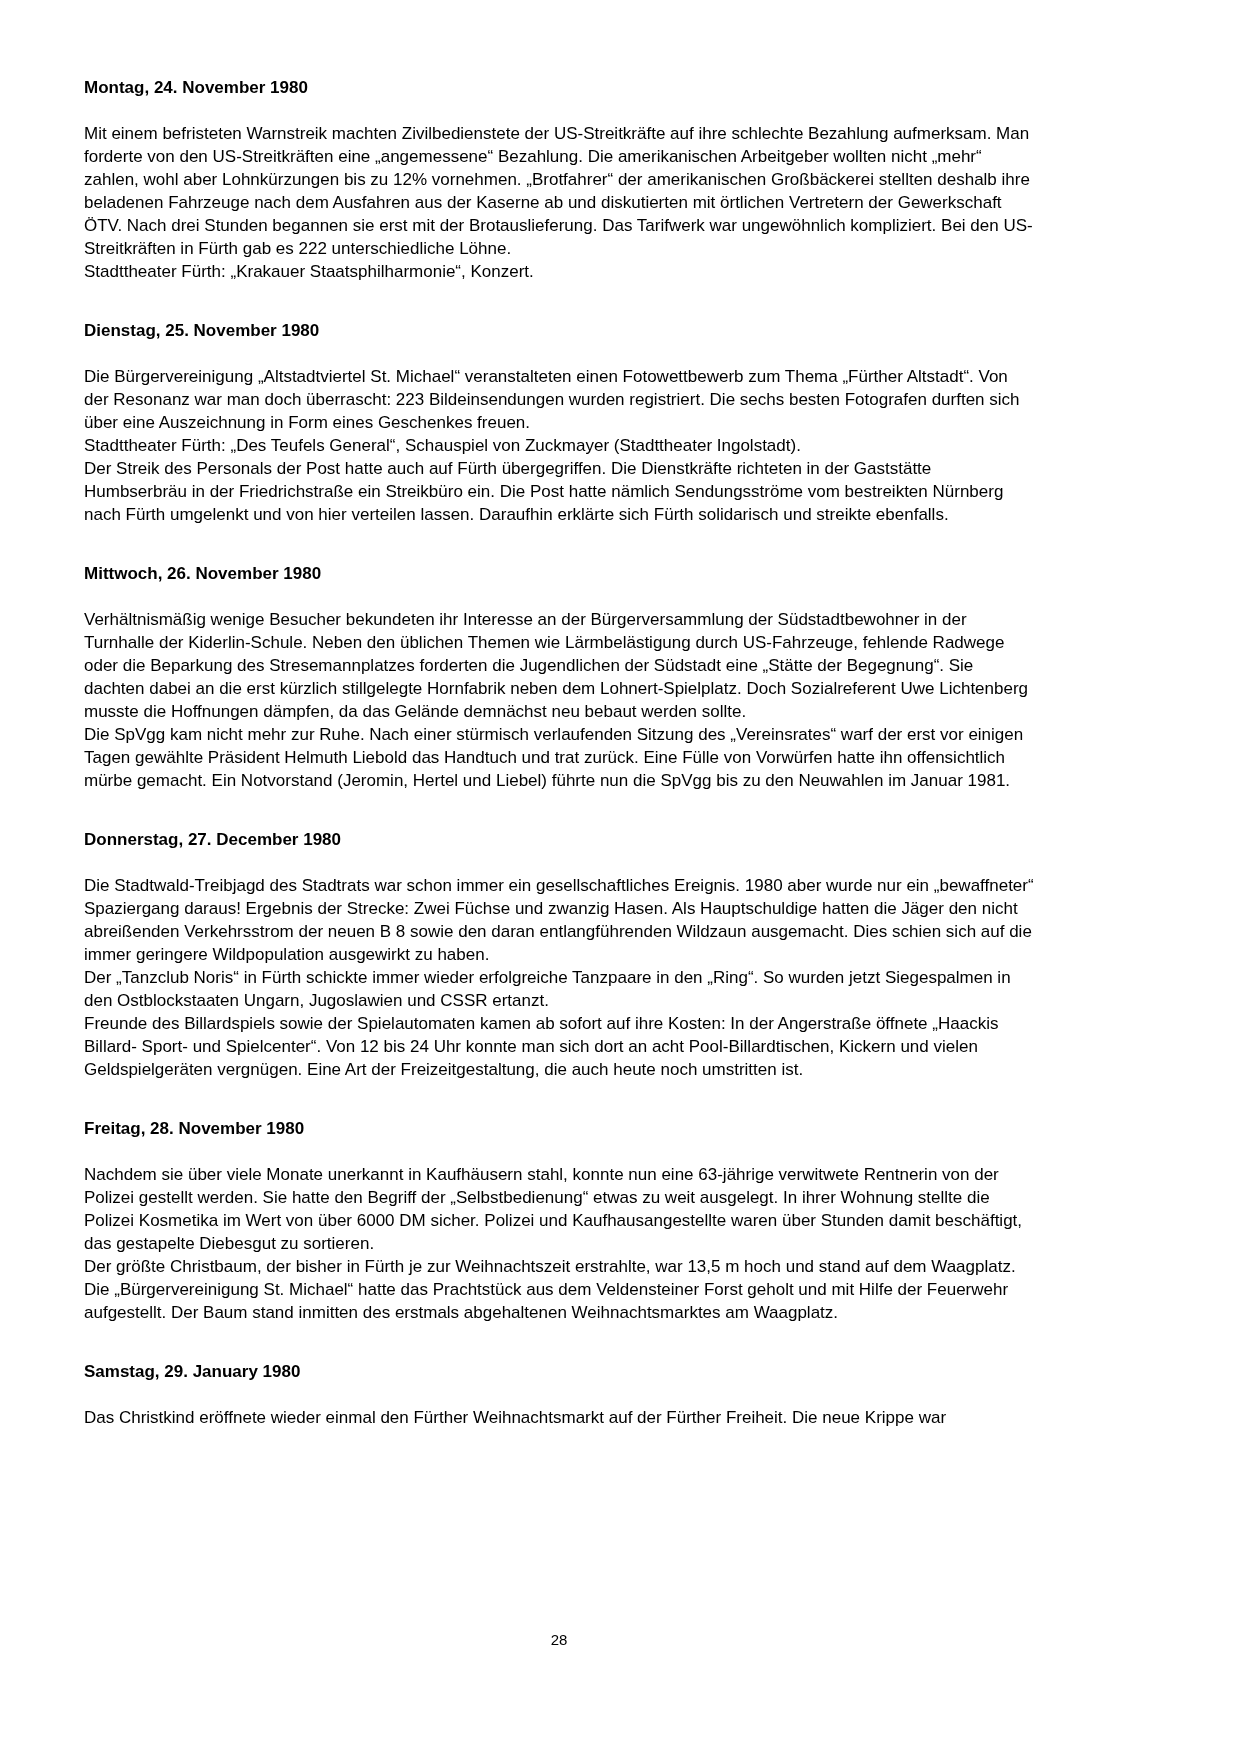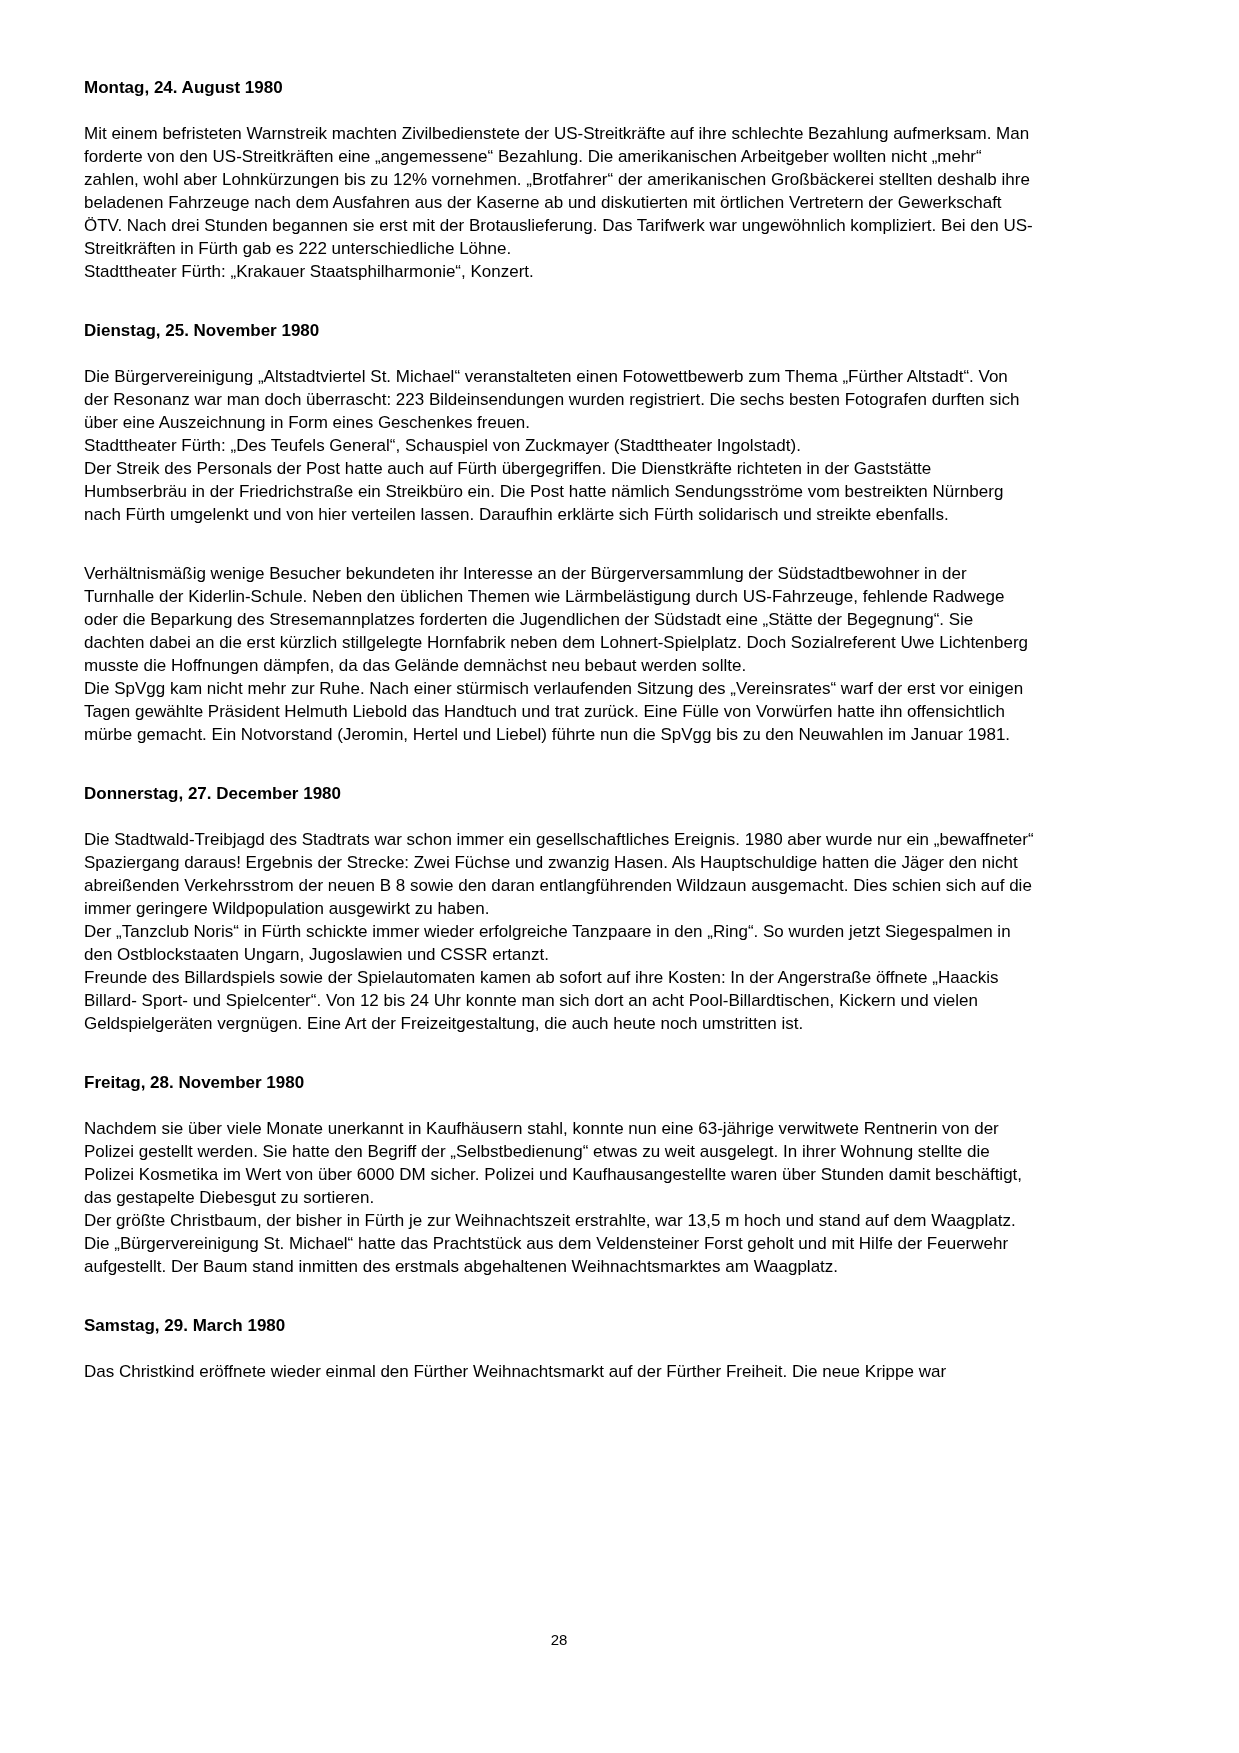--- a/index.html
+++ b/index.html
@@ -46,51 +46,52 @@
     line-height: 20px;
   }
 </style>
 </head>
 <body>
 
 <div class="page">
   <main class="content">
 
     <section class="day">
-      <h2 class="day-heading">Montag, 24. August 1980</h2>
+      <h2 class="day-heading">Montag, 24. November 1980</h2>
       <p class="para">Mit einem befristeten Warnstreik machten Zivilbedienstete der US-Streitkräfte auf ihre schlechte Bezahlung aufmerksam. Man forderte von den US-Streitkräften eine „angemessene“ Bezahlung. Die amerikanischen Arbeitgeber wollten nicht „mehr“ zahlen, wohl aber Lohnkürzungen bis zu 12% vornehmen. „Brotfahrer“ der amerikanischen Großbäckerei stellten deshalb ihre beladenen Fahrzeuge nach dem Ausfahren aus der Kaserne ab und diskutierten mit örtlichen Vertretern der Gewerkschaft ÖTV. Nach drei Stunden begannen sie erst mit der Brotauslieferung. Das Tarifwerk war ungewöhnlich kompliziert. Bei den US-Streitkräften in Fürth gab es 222 unterschiedliche Löhne.</p>
       <p class="para">Stadttheater Fürth: „Krakauer Staatsphilharmonie“, Konzert.</p>
     </section>
 
     <section class="day">
       <h2 class="day-heading">Dienstag, 25. November 1980</h2>
       <p class="para">Die Bürgervereinigung „Altstadtviertel St. Michael“ veranstalteten einen Fotowettbewerb zum Thema „Fürther Altstadt“. Von der Resonanz war man doch überrascht: 223 Bildeinsendungen wurden registriert. Die sechs besten Fotografen durften sich über eine Auszeichnung in Form eines Geschenkes freuen.</p>
       <p class="para">Stadttheater Fürth: „Des Teufels General“, Schauspiel von Zuckmayer (Stadttheater Ingolstadt).</p>
       <p class="para">Der Streik des Personals der Post hatte auch auf Fürth übergegriffen. Die Dienstkräfte richteten in der Gaststätte Humbserbräu in der Friedrichstraße ein Streikbüro ein. Die Post hatte nämlich Sendungsströme vom bestreikten Nürnberg nach Fürth umgelenkt und von hier verteilen lassen. Daraufhin erklärte sich Fürth solidarisch und streikte ebenfalls.</p>
     </section>
 
     <section class="day">
+      <h2 class="day-heading">Mittwoch, 26. November 1980</h2>
       <p class="para">Verhältnismäßig wenige Besucher bekundeten ihr Interesse an der Bürgerversammlung der Südstadtbewohner in der Turnhalle der Kiderlin-Schule. Neben den üblichen Themen wie Lärmbelästigung durch US-Fahrzeuge, fehlende Radwege oder die Beparkung des Stresemannplatzes forderten die Jugendlichen der Südstadt eine „Stätte der Begegnung“. Sie dachten dabei an die erst kürzlich stillgelegte Hornfabrik neben dem Lohnert-Spielplatz. Doch Sozialreferent Uwe Lichtenberg musste die Hoffnungen dämpfen, da das Gelände demnächst neu bebaut werden sollte.</p>
       <p class="para">Die SpVgg kam nicht mehr zur Ruhe. Nach einer stürmisch verlaufenden Sitzung des „Vereinsrates“ warf der erst vor einigen Tagen gewählte Präsident Helmuth Liebold das Handtuch und trat zurück. Eine Fülle von Vorwürfen hatte ihn offensichtlich mürbe gemacht. Ein Notvorstand (Jeromin, Hertel und Liebel) führte nun die SpVgg bis zu den Neuwahlen im Januar 1981.</p>
     </section>
 
     <section class="day">
       <h2 class="day-heading">Donnerstag, 27. December 1980</h2>
       <p class="para">Die Stadtwald-Treibjagd des Stadtrats war schon immer ein gesellschaftliches Ereignis. 1980 aber wurde nur ein „bewaffneter“ Spaziergang daraus! Ergebnis der Strecke: Zwei Füchse und zwanzig Hasen. Als Hauptschuldige hatten die Jäger den nicht abreißenden Verkehrsstrom der neuen B 8 sowie den daran entlangführenden Wildzaun ausgemacht. Dies schien sich auf die immer geringere Wildpopulation ausgewirkt zu haben.</p>
       <p class="para">Der „Tanzclub Noris“ in Fürth schickte immer wieder erfolgreiche Tanzpaare in den „Ring“. So wurden jetzt Siegespalmen in den Ostblockstaaten Ungarn, Jugoslawien und CSSR ertanzt.</p>
       <p class="para">Freunde des Billardspiels sowie der Spielautomaten kamen ab sofort auf ihre Kosten: In der Angerstraße öffnete „Haackis Billard- Sport- und Spielcenter“. Von 12 bis 24 Uhr konnte man sich dort an acht Pool-Billardtischen, Kickern und vielen Geldspielgeräten vergnügen. Eine Art der Freizeitgestaltung, die auch heute noch umstritten ist.</p>
     </section>
 
     <section class="day">
       <h2 class="day-heading">Freitag, 28. November 1980</h2>
       <p class="para">Nachdem sie über viele Monate unerkannt in Kaufhäusern stahl, konnte nun eine 63-jährige verwitwete Rentnerin von der Polizei gestellt werden. Sie hatte den Begriff der „Selbstbedienung“ etwas zu weit ausgelegt. In ihrer Wohnung stellte die Polizei Kosmetika im Wert von über 6000 DM sicher. Polizei und Kaufhausangestellte waren über Stunden damit beschäftigt, das gestapelte Diebesgut zu sortieren.</p>
       <p class="para">Der größte Christbaum, der bisher in Fürth je zur Weihnachtszeit erstrahlte, war 13,5 m hoch und stand auf dem Waagplatz. Die „Bürgervereinigung St. Michael“ hatte das Prachtstück aus dem Veldensteiner Forst geholt und mit Hilfe der Feuerwehr aufgestellt. Der Baum stand inmitten des erstmals abgehaltenen Weihnachtsmarktes am Waagplatz.</p>
     </section>
 
     <section class="day">
-      <h2 class="day-heading">Samstag, 29. March 1980</h2>
+      <h2 class="day-heading">Samstag, 29. January 1980</h2>
       <p class="para">Das Christkind eröffnete wieder einmal den Fürther Weihnachtsmarkt auf der Fürther Freiheit. Die neue Krippe war</p>
     </section>
 
   </main>
 
   <footer class="page-number">28</footer>
 </div>
 
 </body></html>

